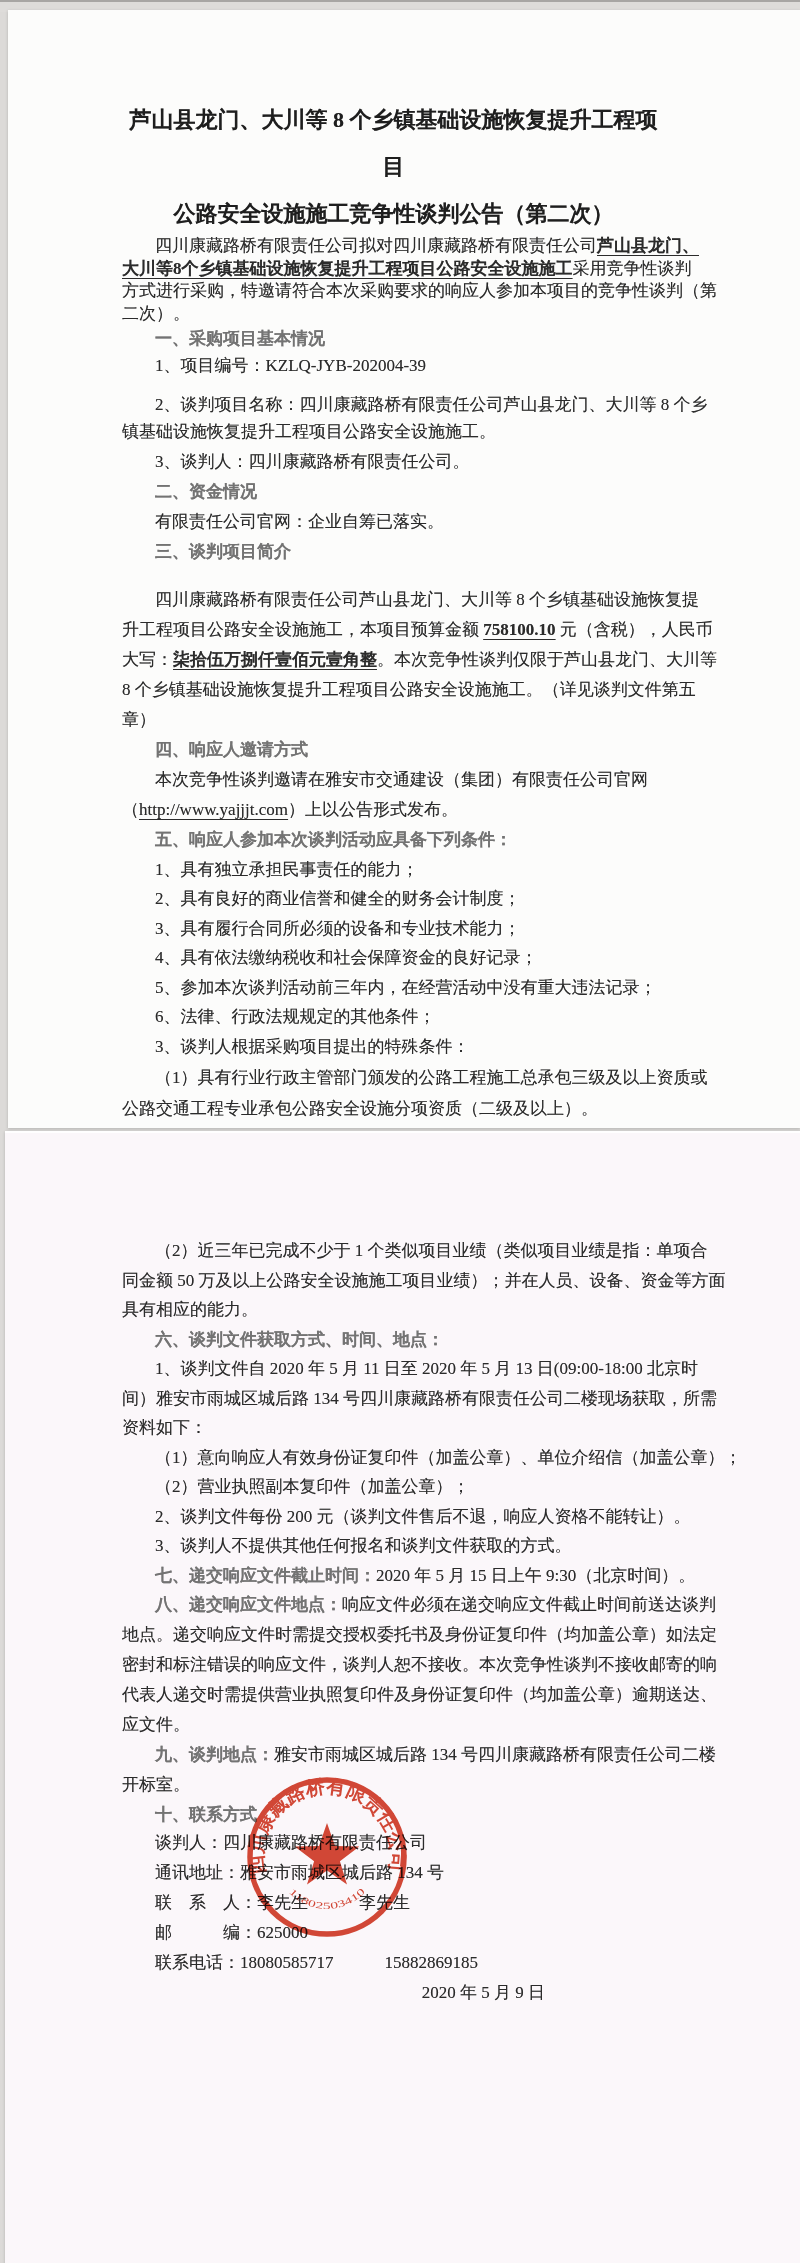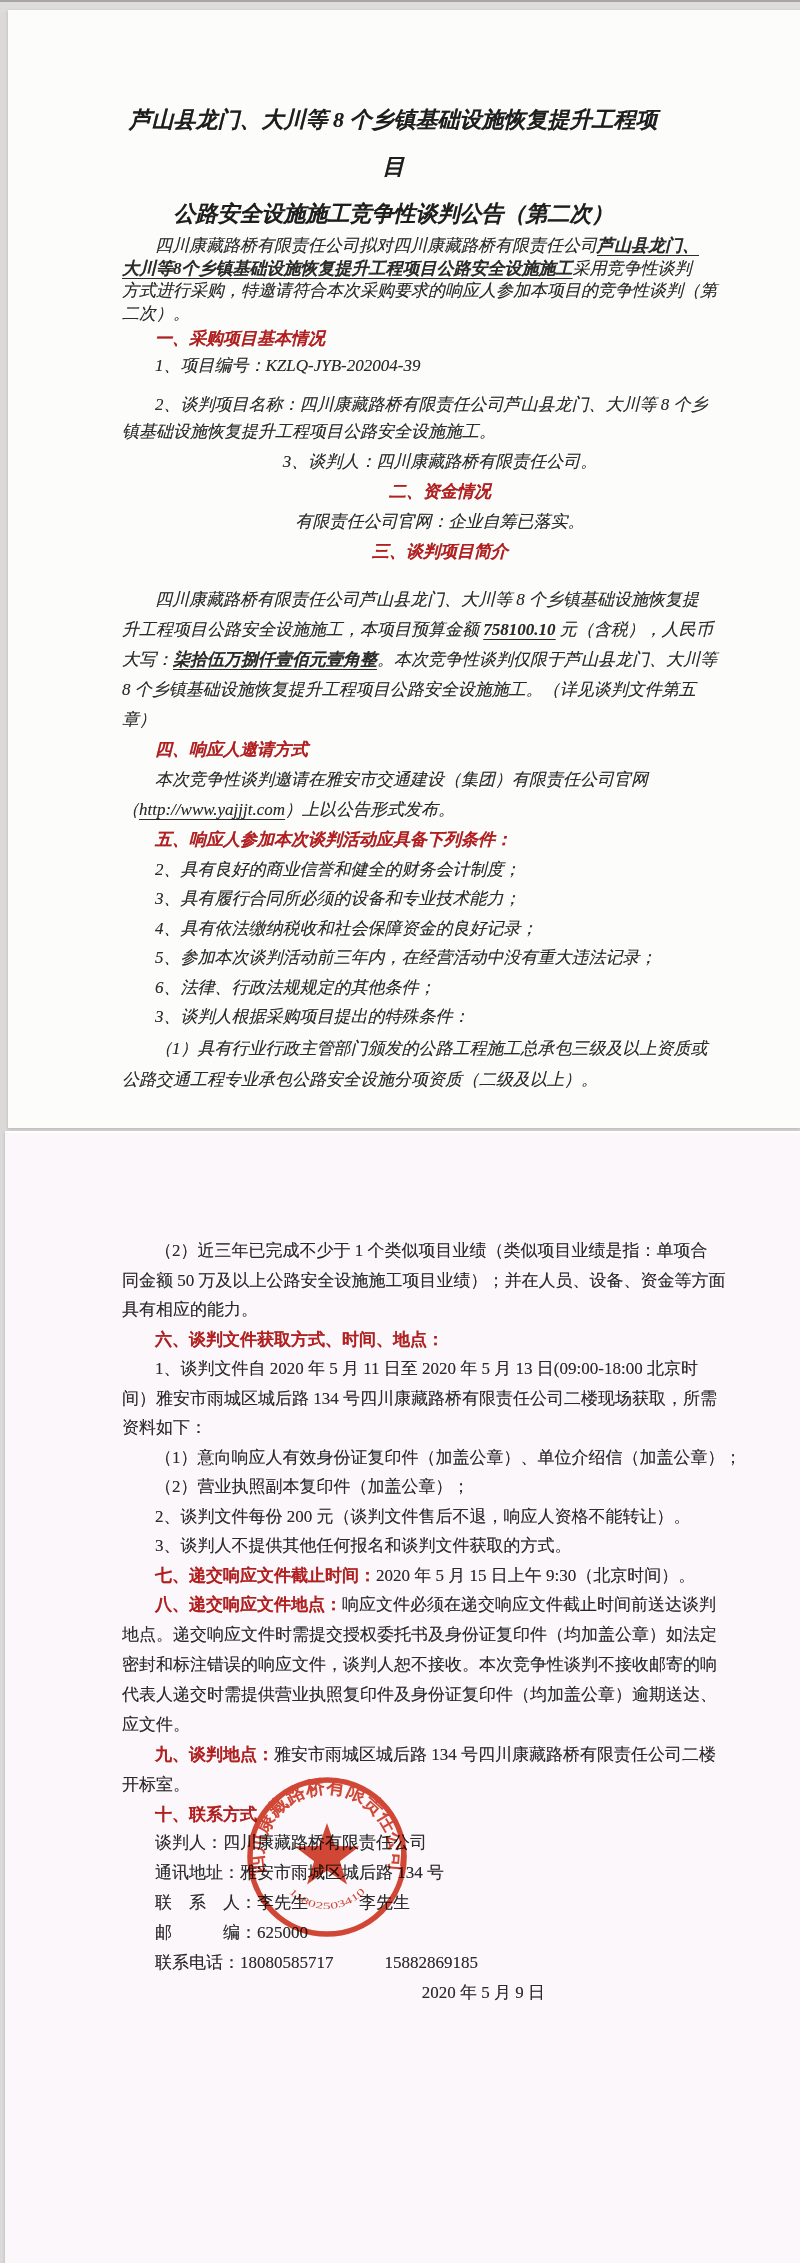--- a/index.html
+++ b/index.html
@@ -2,31 +2,31 @@
 <html lang="zh"><head>
 <meta charset="utf-8">
 <style>
   html,body{margin:0;padding:0;}
   body{font-family:"Liberation Serif","DejaVu Serif",serif;}
   #screen{position:relative;width:800px;height:2263px;background:#dcdad8;overflow:hidden;}
   .top-edge{position:absolute;top:0;left:0;width:800px;height:10px;background:#dedcda;border-top:2px solid #a8a6a4;}
   .page{position:absolute;box-shadow:0 1px 3px rgba(0,0,0,.18);}
   #page1{left:8px;top:10px;width:792px;height:1118px;background:#fcfcfb;}
   #page2{left:5px;top:1131px;width:795px;height:1395px;background:#fbf7fa;border-top:2px solid #ffffff;box-sizing:border-box;}
-  .inner1{padding:0 75px 0 114px;font-style:italic;}
+  .inner1{padding:0 75px 0 114px;}
   .inner2{padding:0 50px 0 117px;position:relative;height:100%;box-sizing:border-box;}
   .ln{font-size:17px;color:#2b2b2b;white-space:pre-wrap;text-shadow:0 0 .5px rgba(40,40,40,.45);}
   .ind{text-indent:33px;}
-  .h{font-weight:bold;color:#b91c1c;}
+  .h{font-weight:bold;color:#737373;}
   .bu{font-weight:bold;text-decoration:underline;text-underline-offset:4px;text-align:center;}
   .u{text-decoration:underline;text-underline-offset:4px;}
   .doc-title{font-size:22px;font-weight:bold;text-align:center;line-height:47px;padding-top:86px;margin-right:60px;color:#1e1e1e;text-shadow:0 0 .5px rgba(30,30,30,.5);}
   .para1{line-height:22.5px;margin-top:-2px;}
   .sec1{line-height:27px;}
-  .mt3{margin-top:3px;text-align:center;}
+  .mt3{margin-top:3px;}
   .mt6{margin-top:12px;}
   .sec3{line-height:30px;margin-top:20px;}
   .sec4{line-height:30px;}
   .sec5{line-height:29.5px;}
   .sec7{line-height:31px;margin-top:1px;}
   .p2a{line-height:29.5px;padding-top:103px;}
   .p2b{line-height:30px;margin-top:0;}
   .p2c{line-height:30px;margin-top:-2px;}
   .date-line{line-height:30px;text-align:right;padding-right:205px;}
   .seal{position:absolute;left:232px;top:634px;width:180px;height:180px;mix-blend-mode:multiply;opacity:.93;}
@@ -71,20 +71,21 @@
       </div>
 
       <div class="sec4">
         <div class="ln ind h">四、响应人邀请方式</div>
         <div class="ln ind">本次竞争性谈判邀请在雅安市交通建设（集团）有限责任公司官网</div>
         <div class="ln"><span>（</span><span class="u">http://www.yajjjt.com</span><span>）上以公告形式发布。</span></div>
       </div>
 
       <div class="sec5">
         <div class="ln ind h">五、响应人参加本次谈判活动应具备下列条件：</div>
+        <div class="ln ind">1、具有独立承担民事责任的能力；</div>
         <div class="ln ind">2、具有良好的商业信誉和健全的财务会计制度；</div>
         <div class="ln ind">3、具有履行合同所必须的设备和专业技术能力；</div>
         <div class="ln ind">4、具有依法缴纳税收和社会保障资金的良好记录；</div>
         <div class="ln ind">5、参加本次谈判活动前三年内，在经营活动中没有重大违法记录；</div>
         <div class="ln ind">6、法律、行政法规规定的其他条件；</div>
         <div class="ln ind">3、谈判人根据采购项目提出的特殊条件：</div>
       </div>
 
       <div class="sec7">
         <div class="ln ind">（1）具有行业行政主管部门颁发的公路工程施工总承包三级及以上资质或</div>

